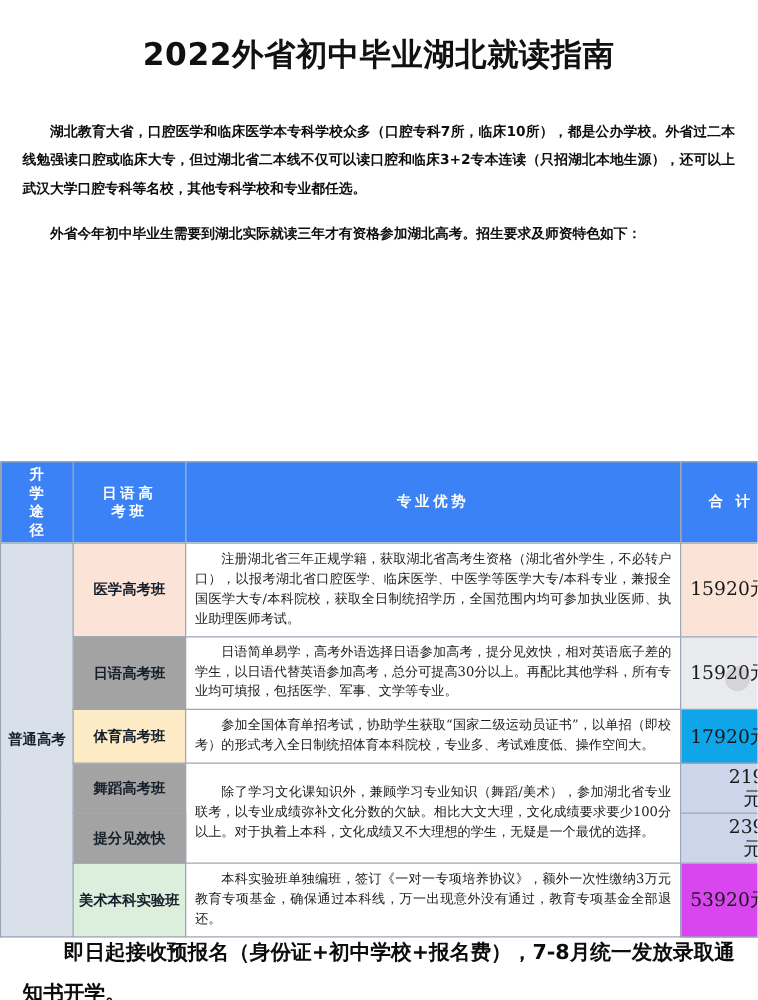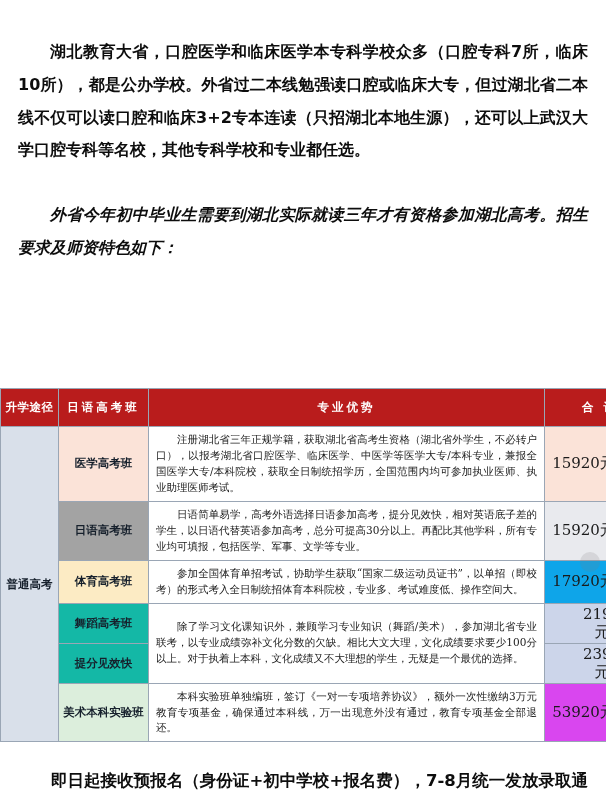--- a/index.html
+++ b/index.html
@@ -35,32 +35,31 @@
     line-height: 1.2;
     font-family: "DejaVu Sans", "Liberation Sans", sans-serif;
   }
 
   
   .intro-block {
     padding: 0 18px 0 18px;
     margin-top: 36px;
   }
   .para {
-    font-size: 16px;
+    font-size: 11px;
     font-weight: 700;
     line-height: 2.05;
     text-align: justify;
     text-justify: inter-ideograph;
     text-indent: 2em;
     color: #0d0d0d;
     margin: 0;
   }
   .para + .para {
-    margin-top: 32px;
-    font-style: italic;
+    margin-top: 14px;
   }
 
   
   .table-wrap {
     position: absolute;
     left: 0;
     top: 352px;
     width: 606px;
   }
   table.adm-table {
@@ -69,28 +68,28 @@
     table-layout: fixed;
     font-family: "DejaVu Serif", "Liberation Serif", serif;
   }
   table.adm-table th,
   table.adm-table td {
     border: 1px solid #9aa6b5;
     vertical-align: middle;
     box-sizing: border-box;
   }
   thead th {
-    background: #b91c1c;
+    background: #3b82f6;
     color: #ffffff;
     font-size: 11.5px;
     font-weight: 700;
     letter-spacing: 3px;
     text-align: center;
     height: 38px;
-    padding: 2px 4px;
+    padding: 2px 19px;
     border-color: #355f86;
     font-family: "DejaVu Sans", "Liberation Sans", sans-serif;
   }
   th.col-path   { width: 58px;  letter-spacing: 0.5px; }
   th.col-name   { width: 90px; }
   th.col-adv    { width: 396px; }
   th.col-total  { width: 78px; text-align: right; }
 
   td.path-cell {
     background: #d9e0ea;
@@ -122,21 +121,21 @@
     text-align: center;
     font-size: 15px;
     color: #1a1a1a;
     font-family: "DejaVu Serif", "Liberation Serif", serif;
   }
 
   
   .tint-peach  { background: #fbe3d8; }
   .tint-gray   { background: #a3a3a3; }
   .tint-cream  { background: #fcebc4; margin-left: 41px; }
-  .tint-lilac  { background: #14b8a6; }
+  .tint-lilac  { background: #a3a3a3; }
   .tint-green  { background: #dceedc; }
 
   .adv-peach  { background: #fdeee7; }
   .adv-gray   { background: #f2f3f5; }
   .adv-cream  { background: #fdf5e0; }
   .adv-lilac  { background: #ffffff; }
   .adv-green  { background: #eaf5ea; }
 
   .tot-peach  { background: #fbe3d8; }
   .tot-gray   { background: #e9eaee; }
@@ -188,20 +187,21 @@
     pointer-events: none;
   }
 </style>
 </head>
 <body>
 
 <div class="page">
 
   <div class="watermark"></div>
 
+  <h1 class="doc-title">2022外省初中毕业湖北就读指南</h1>
 
   <div class="intro-block">
     <p class="para">湖北教育大省，口腔医学和临床医学本专科学校众多（口腔专科7所，临床10所），都是公办学校。外省过二本线勉强读口腔或临床大专，但过湖北省二本线不仅可以读口腔和临床3+2专本连读（只招湖北本地生源），还可以上武汉大学口腔专科等名校，其他专科学校和专业都任选。</p>
     <p class="para">外省今年初中毕业生需要到湖北实际就读三年才有资格参加湖北高考。招生要求及师资特色如下：</p>
   </div>
 
   <div class="table-wrap">
     <table class="adm-table">
       <thead>
         <tr>

